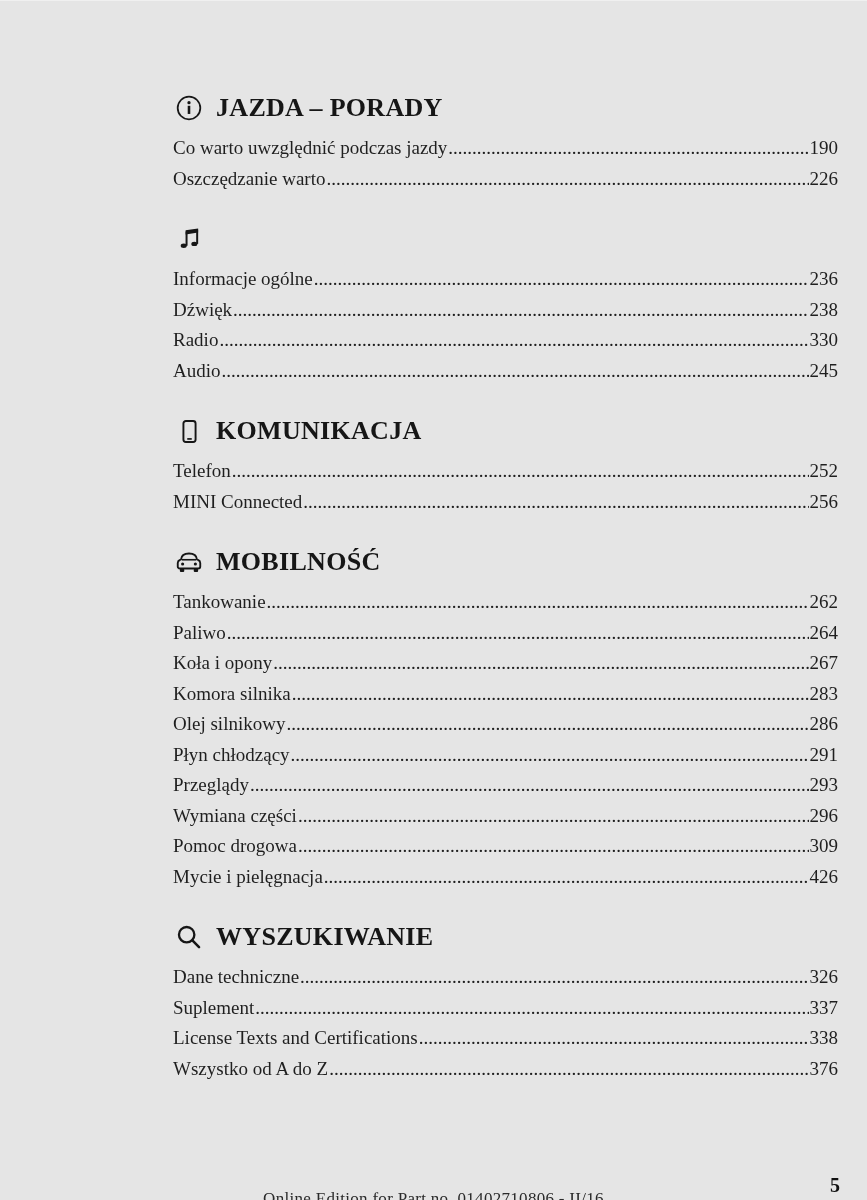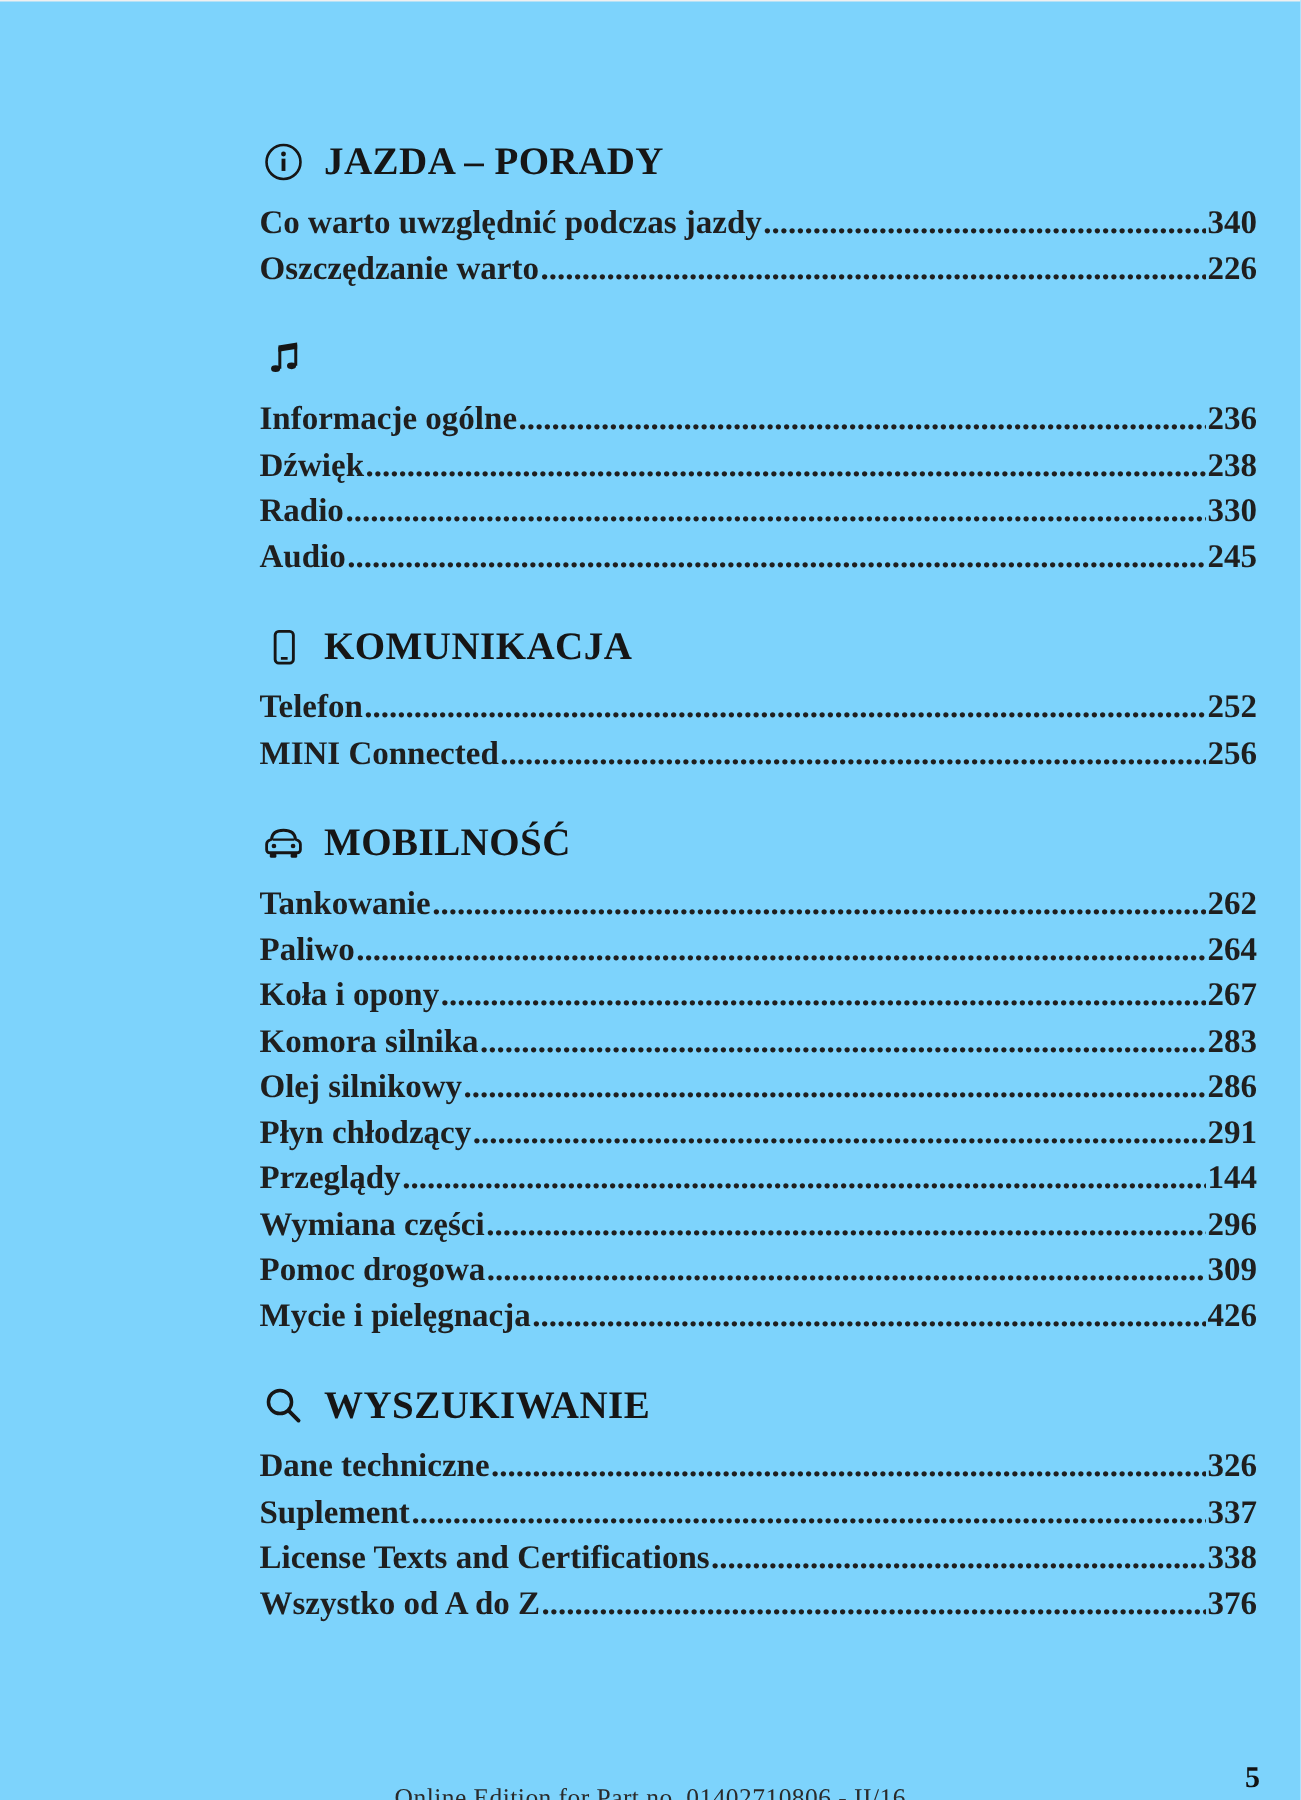--- a/index.html
+++ b/index.html
@@ -8,21 +8,21 @@
     height: 1200px;
     background: #ffffff;
     font-family: "Liberation Serif", serif;
     color: #1c1c1c;
     position: relative;
     overflow: hidden;
   }
   .page {
     position: absolute;
     inset: 0;
-    background: #7dd3fc;
+    background: #e5e5e5;
     border-top: 1px solid #f0f0f0;
   }
   .content {
     position: absolute;
     left: 173px;
     right: 29px;
     top: 82px;
   }
   .section .heading {
     display: flex;
@@ -42,25 +42,24 @@
     display: inline-flex;
     align-items: center;
     justify-content: center;
     flex: 0 0 auto;
   }
   .heading .icon svg { display: block; }
   .entries { }
   .entry {
     display: flex;
     align-items: baseline;
-    font-size: 22px;
+    font-size: 19px;
     line-height: 30.5px;
     color: #1f1f1f;
     cursor: pointer;
-    font-weight: bold;
   }
   .entry .label { white-space: nowrap; flex: 0 0 auto; }
   .entry .leader {
     flex: 1 1 auto;
     overflow: hidden;
     white-space: nowrap;
     margin: 0 1px;
     min-width: 12px;
   }
   .entry .leader::after {
@@ -99,21 +98,21 @@
               <circle cx="12" cy="7.4" r="1.4" fill="#161616"></circle>
               <rect x="10.9" y="10.1" width="2.2" height="7" fill="#161616"></rect>
             </svg>
           </span>
       <span class="title">JAZDA – PORADY</span>
     </h2>
     <div class="entries">
           <div class="entry">
     <span class="label">Co warto uwzględnić podczas jazdy</span>
     <span class="leader"></span>
-    <span class="pagenum">340</span>
+    <span class="pagenum">190</span>
   </div>
           <div class="entry">
     <span class="label">Oszczędzanie warto</span>
     <span class="leader"></span>
     <span class="pagenum">226</span>
   </div>
         </div>
   </section>
       <section class="section">
     <h2 class="heading">
@@ -214,21 +213,21 @@
     <span class="pagenum">286</span>
   </div>
           <div class="entry">
     <span class="label">Płyn chłodzący</span>
     <span class="leader"></span>
     <span class="pagenum">291</span>
   </div>
           <div class="entry">
     <span class="label">Przeglądy</span>
     <span class="leader"></span>
-    <span class="pagenum">144</span>
+    <span class="pagenum">293</span>
   </div>
           <div class="entry">
     <span class="label">Wymiana części</span>
     <span class="leader"></span>
     <span class="pagenum">296</span>
   </div>
           <div class="entry">
     <span class="label">Pomoc drogowa</span>
     <span class="leader"></span>
     <span class="pagenum">309</span>

